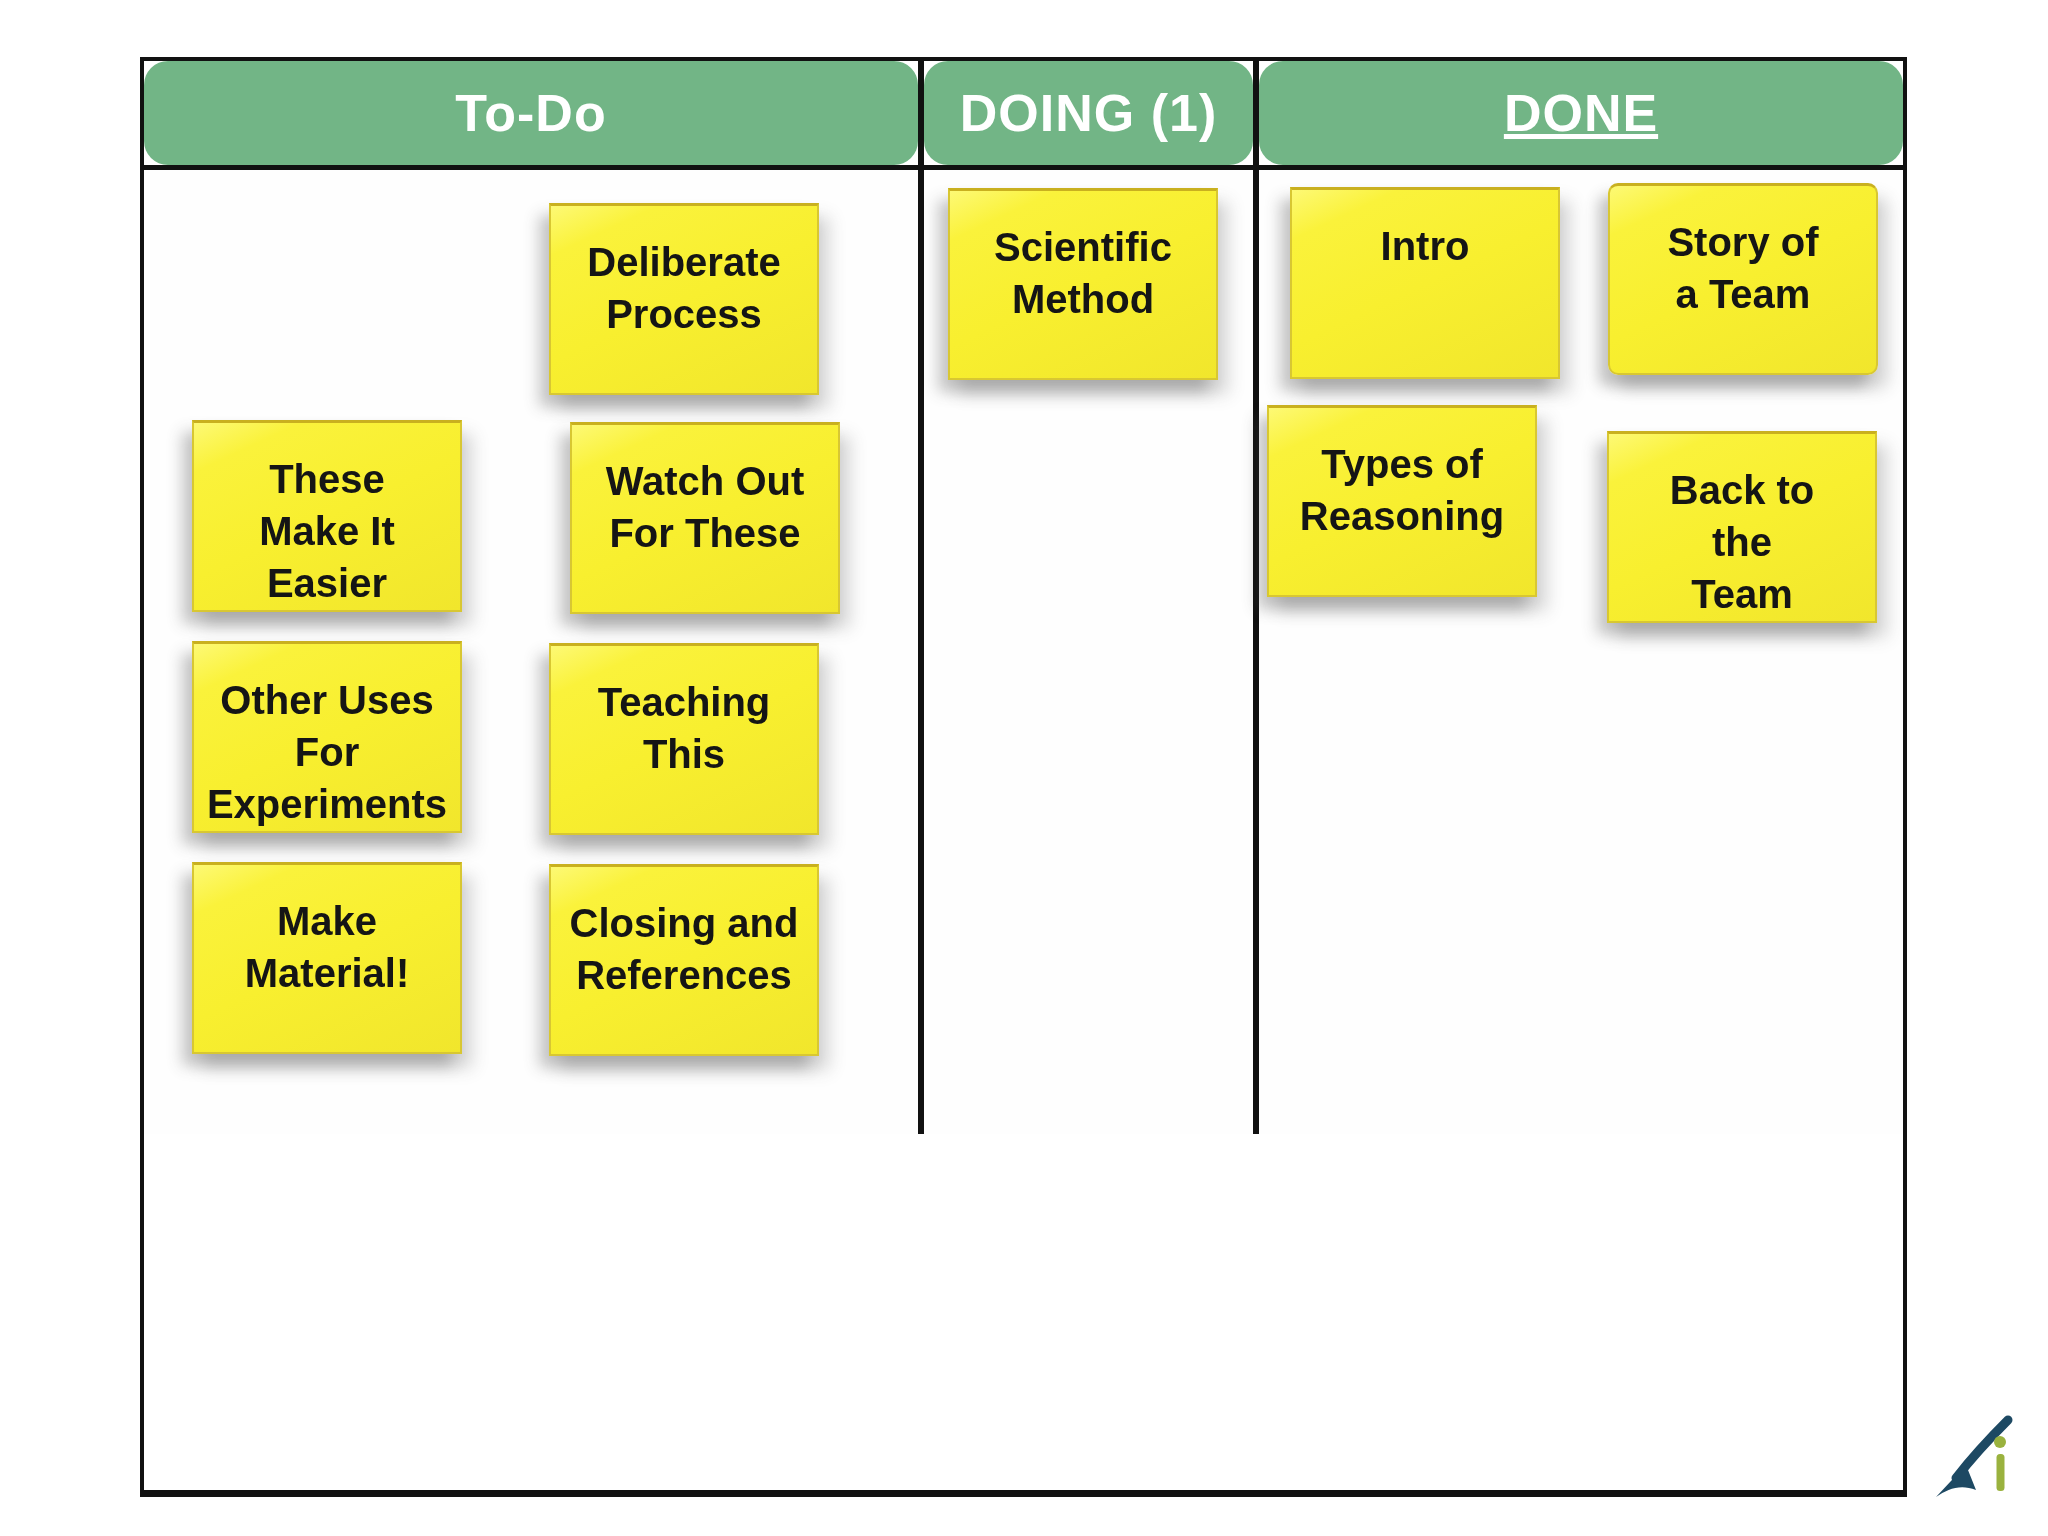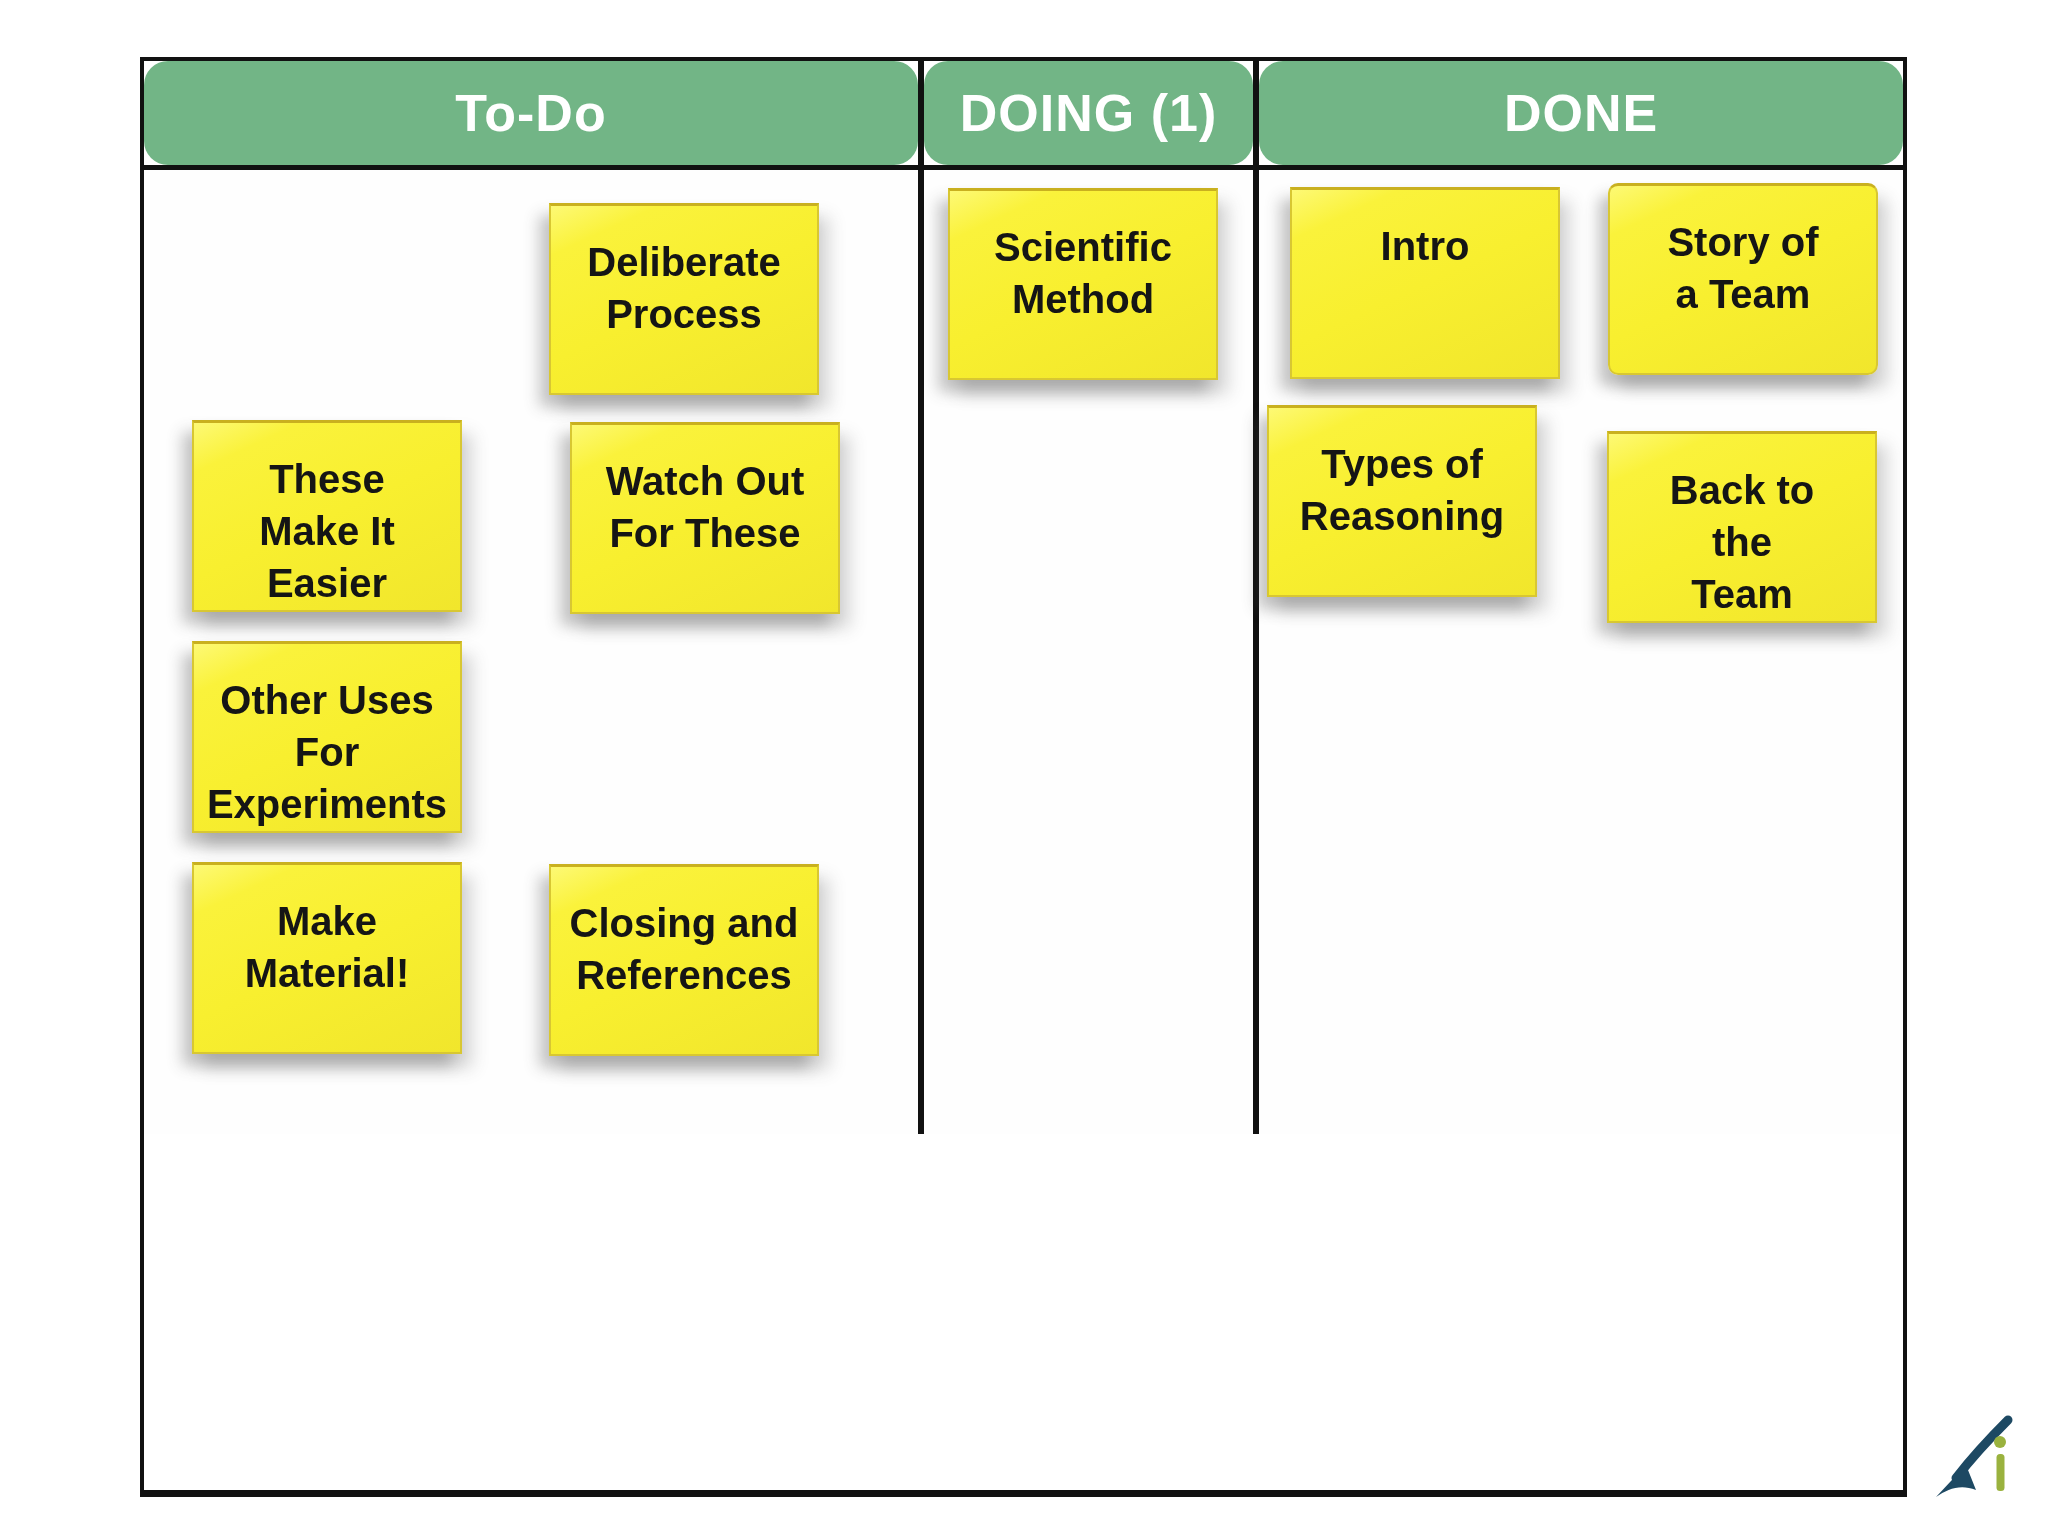--- a/index.html
+++ b/index.html
@@ -28,21 +28,21 @@
     background:#72b586;
     color:#ffffff;
     font-size:52px;font-weight:700;
     display:flex;align-items:center;justify-content:center;
     letter-spacing:1px;
     border-radius:24px;
   }
   .vsep{width:6px;background:#111;flex:0 0 6px;}
   .w1{width:774px;flex:0 0 774px;}
   .w2{width:329px;flex:0 0 329px;}
-  .w3{flex:1 1 auto;}
+  .w3{flex:1 1 auto;text-decoration:underline;}
 
   .body-row{display:flex;height:964px;}
   .bcol{position:relative;background:#fefefe;}
 
   
   .note{
     position:absolute;
     width:270px;height:192px;
     box-sizing:border-box;
     background:linear-gradient(155deg,#fdf975 0%,#faf23b 16%,#f8ef2f 50%,#f1e62c 100%);
@@ -107,20 +107,24 @@
         </div>
         <div class="note c1n2">
           <span class="note-text">Watch Out
 For These</span>
         </div>
         <div class="note c1n3">
           <span class="note-text">Other Uses
 For
 Experiments</span>
         </div>
+        <div class="note c1n4">
+          <span class="note-text">Teaching
+This</span>
+        </div>
         <div class="note c1n5">
           <span class="note-text">Make
 Material!</span>
         </div>
         <div class="note c1n6">
           <span class="note-text">Closing and
 References</span>
         </div>
       </div>
 

